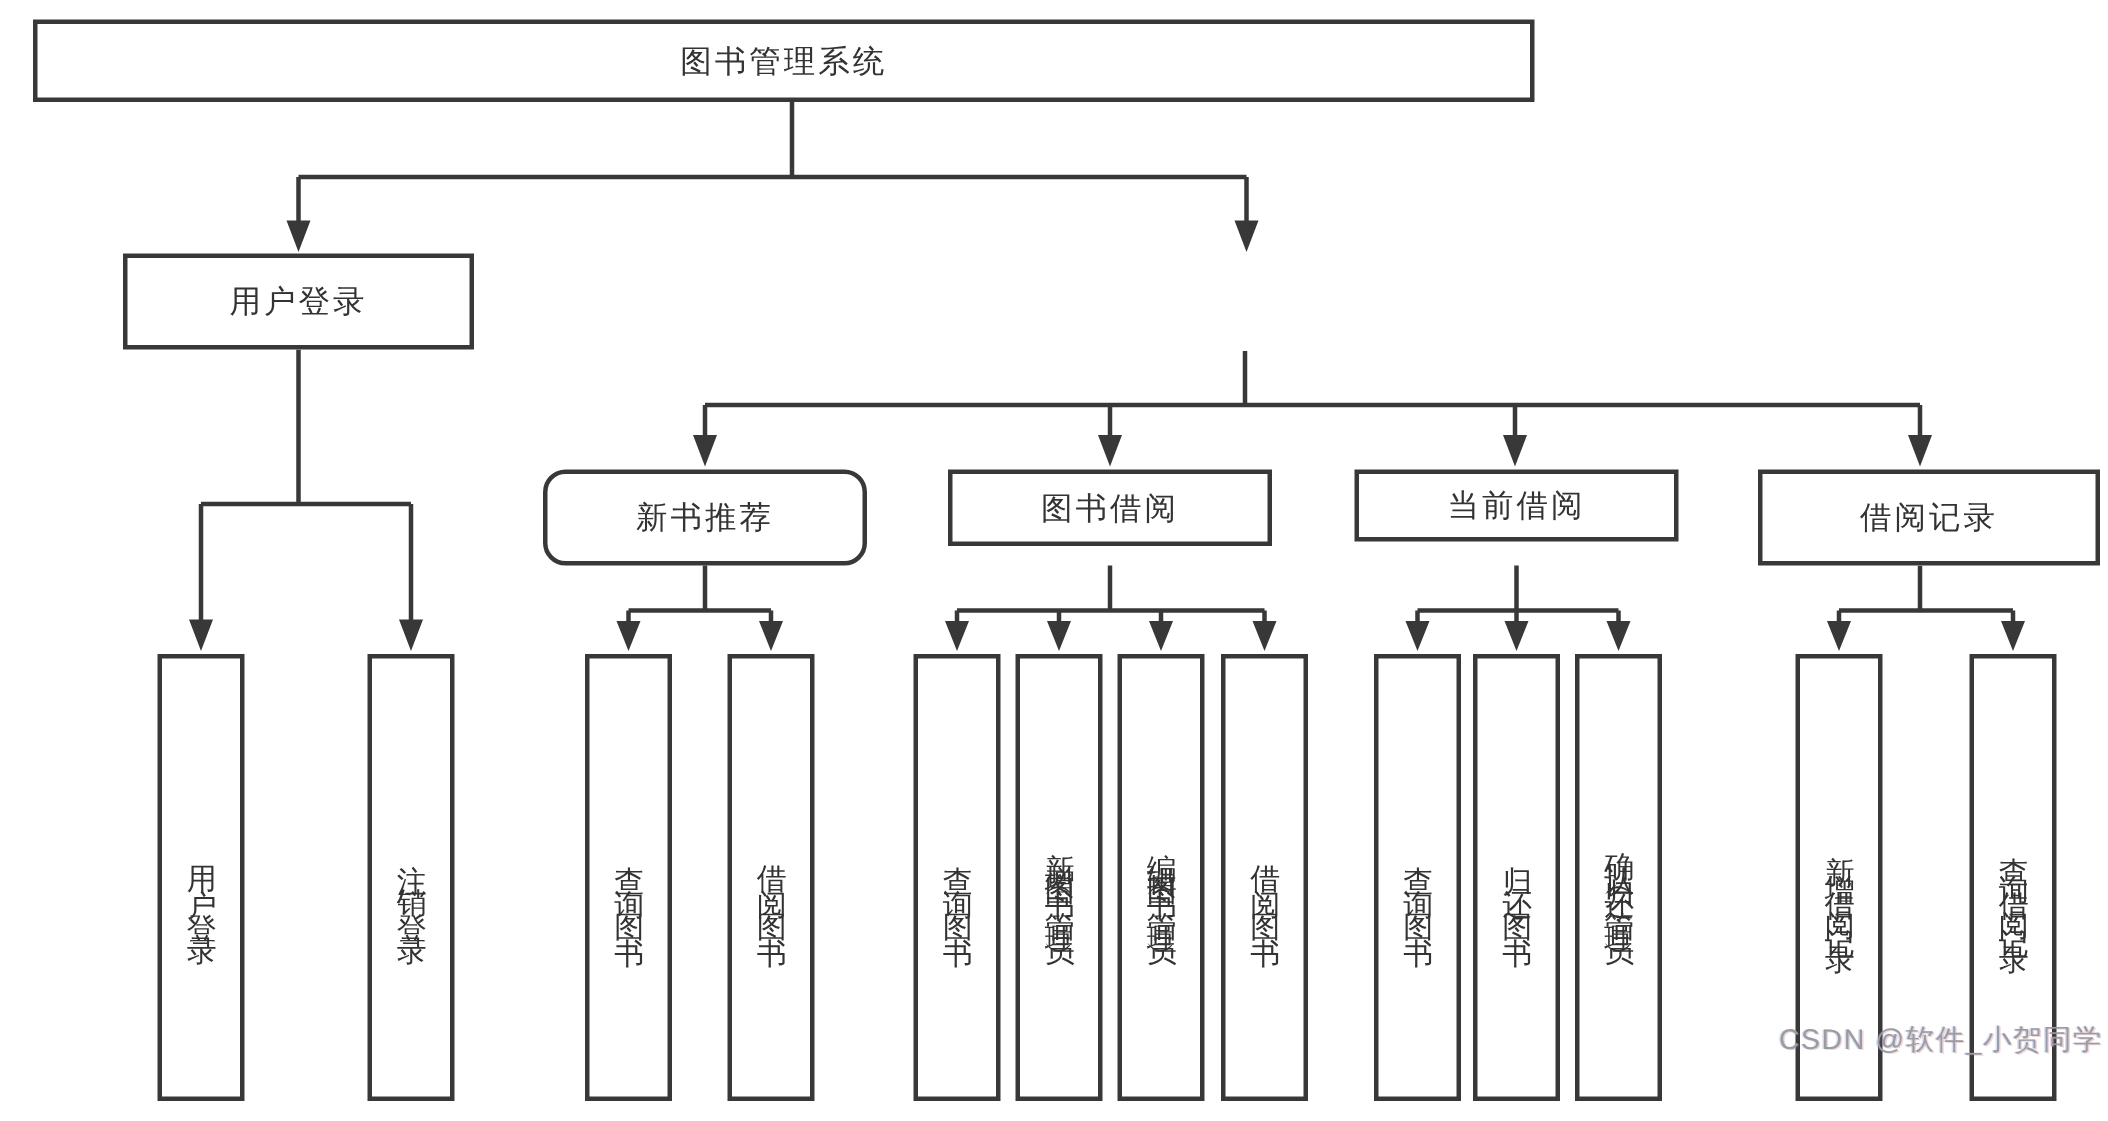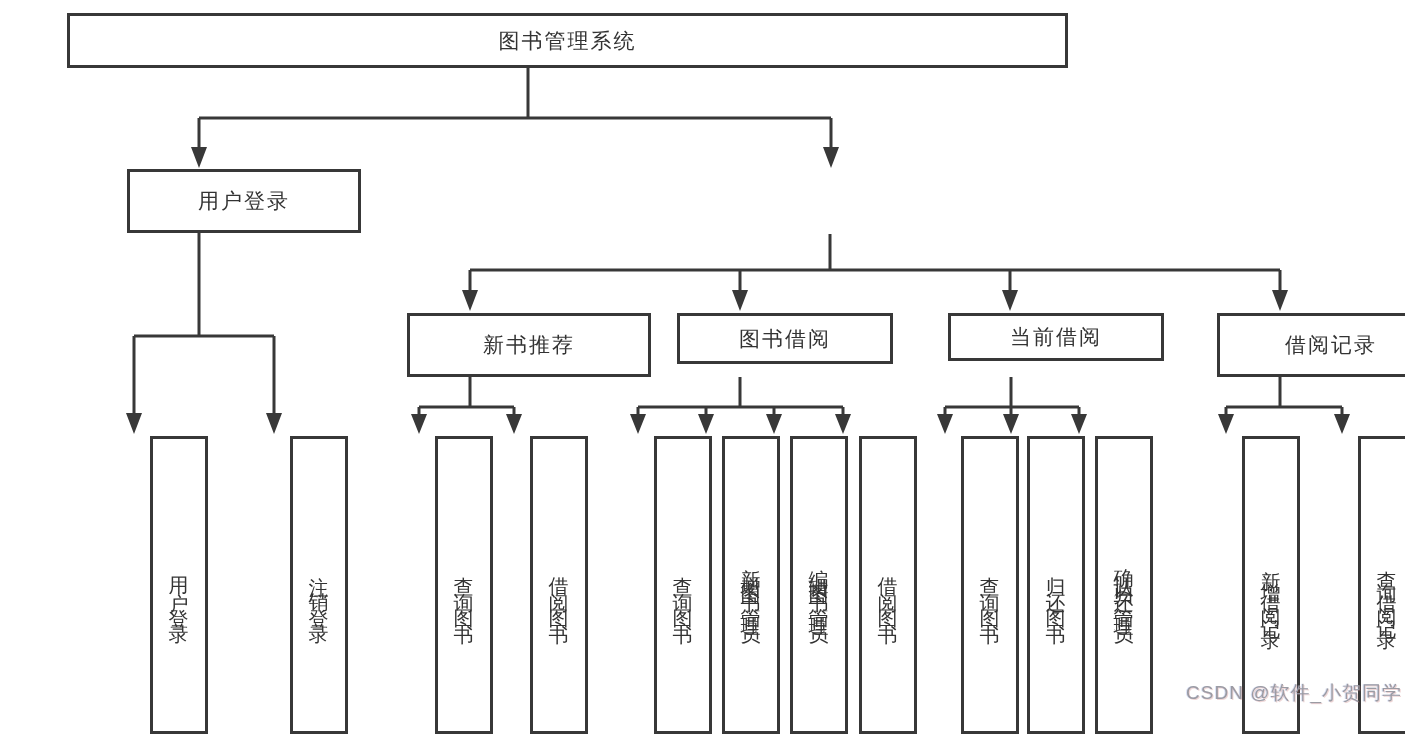--- a/index.html
+++ b/index.html
@@ -20,21 +20,20 @@
   .node {
     position: absolute;
     box-sizing: border-box;
     background: #ffffff;
     border: 3px solid #383838;
     color: #333333;
     display: flex;
     align-items: center;
     justify-content: center;
     z-index: 1;
-    margin-left: 45px;
   }
   .h-label {
     font-size: 21px;
     letter-spacing: 2px;
     white-space: nowrap;
   }
   .root-box .h-label { font-size: 21px; }
   .leaf {
     top: 436px;
     width: 58px;
@@ -107,21 +106,21 @@
   </svg>
 
   <div class="node root-box" style="left:22px; top:13px; width:1001px; height:55px;">
     <span class="h-label">图书管理系统</span>
   </div>
 
   <div class="node" style="left:82px; top:169px; width:234px; height:64px;">
     <span class="h-label">用户登录</span>
   </div>
 
-  <div class="node" style="left:362px; top:313px; width:244px; height:64px;">
+  <div class="node" style="left:362px; top:313px; width:216px; height:64px;border-radius:15px;">
     <span class="h-label">新书推荐</span>
   </div>
   <div class="node" style="left:632px; top:313px; width:216px; height:51px;">
     <span class="h-label">图书借阅</span>
   </div>
   <div class="node" style="left:903px; top:313px; width:216px; height:48px;">
     <span class="h-label">当前借阅</span>
   </div>
   <div class="node" style="left:1172px; top:313px; width:228px; height:64px;">
     <span class="h-label">借阅记录</span>

